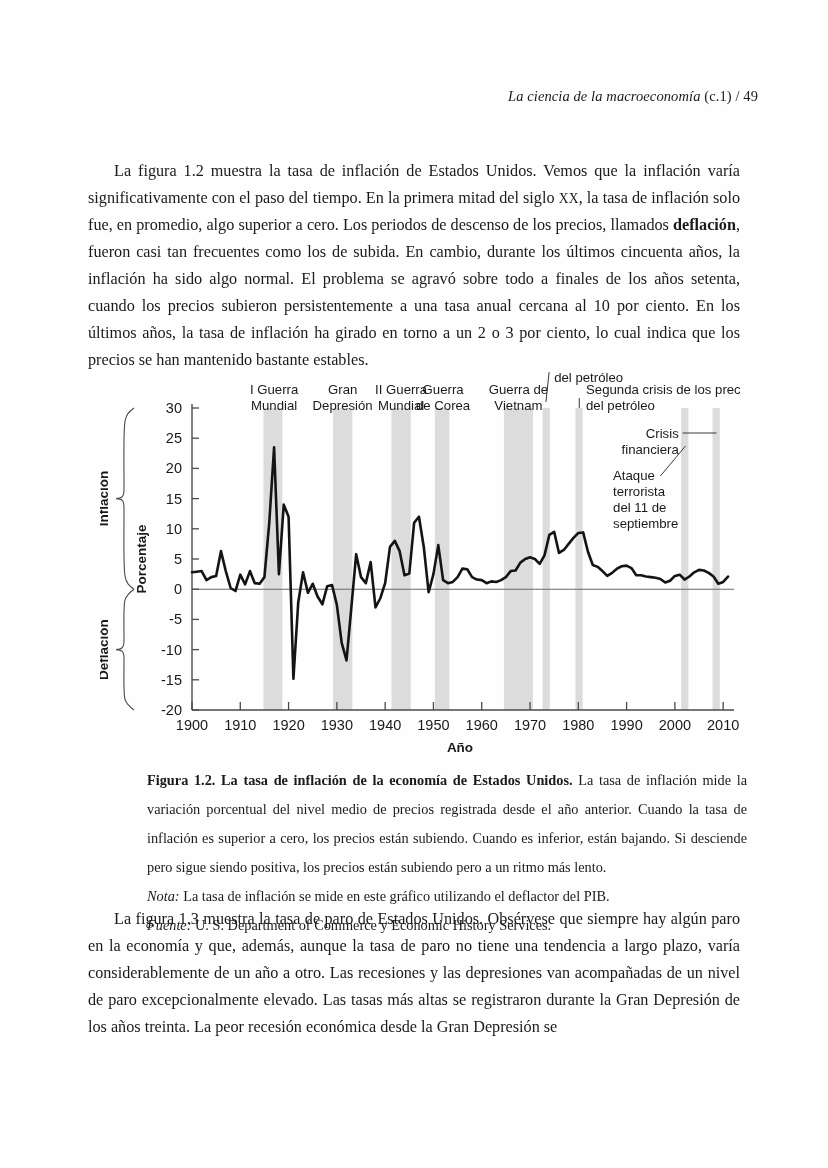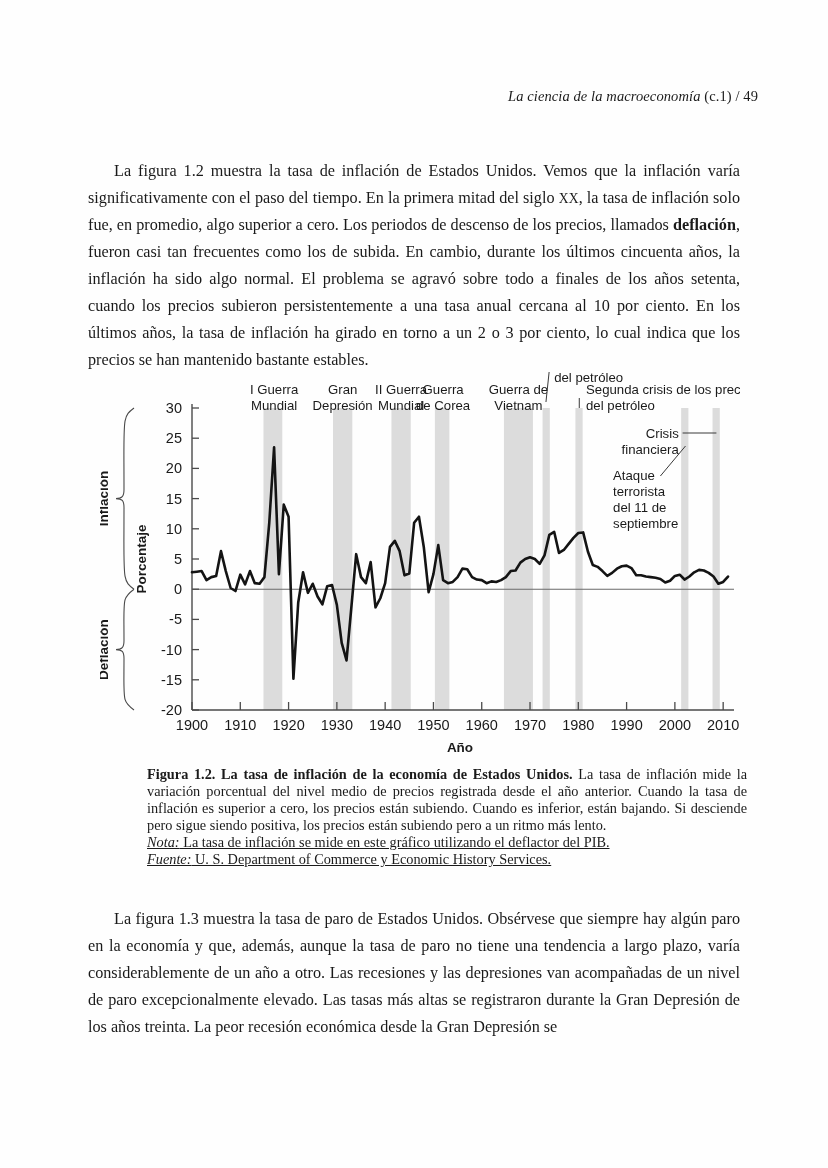--- a/index.html
+++ b/index.html
@@ -62,26 +62,26 @@
   }
   .figure svg { display: block; }
 
   
   .caption {
     position: absolute;
     left: 147px;
     top: 766px;
     width: 600px;
     font-size: 14.3px;
-    line-height: 17px;
+    line-height: 29px;
     text-align: justify;
   }
   .caption .cap-head { font-weight: bold; }
   .caption .lbl { font-style: italic; }
-  .cap-line { display: block; text-decoration: underline; }
+  .cap-line { display: block; }
 </style>
 </head>
 <body>
 
 <div class="page">
 
   <div class="running-head">
     <span class="rh-title">La ciencia de la macroeconomía</span>
     <span>(c.1)  /  49</span>
   </div>

